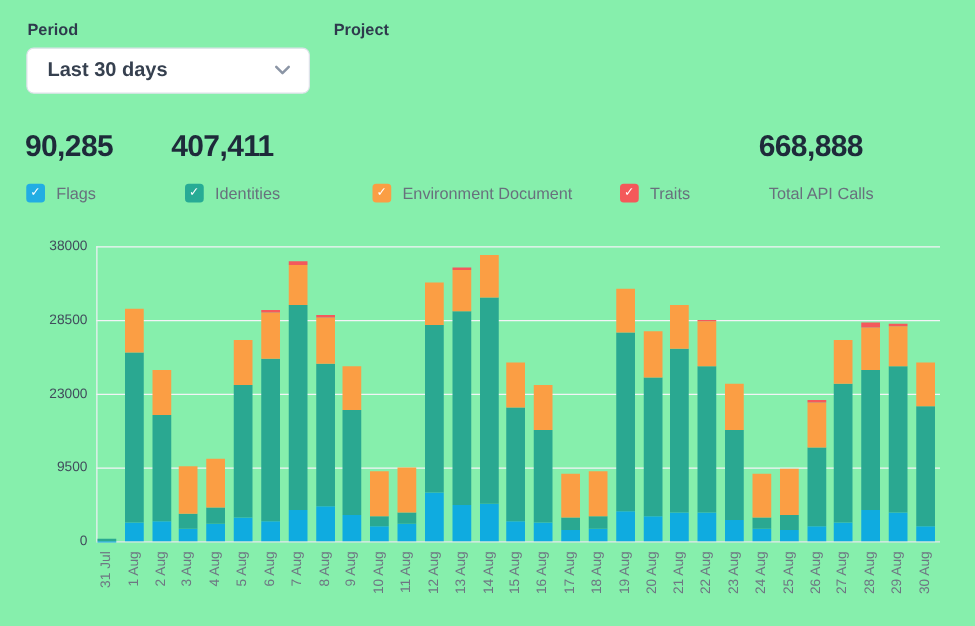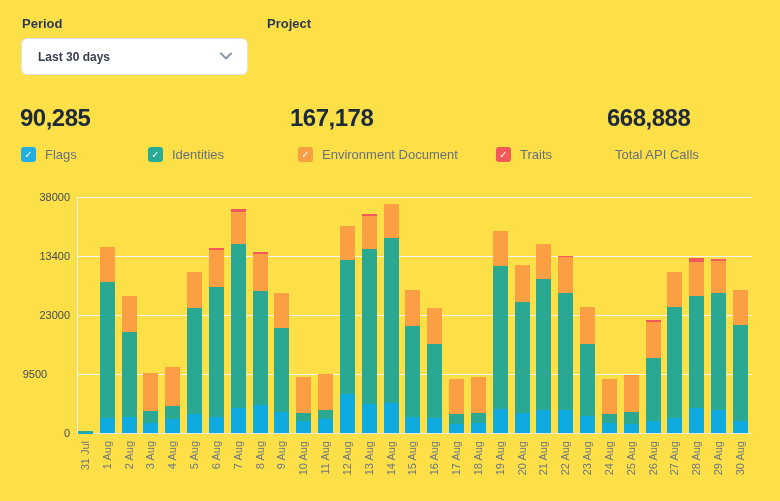--- a/index.html
+++ b/index.html
@@ -1,24 +1,24 @@
 <!DOCTYPE html>
 <html><head>
 <meta charset="utf-8">
 <style>
   html,body{margin:0;padding:0;background:#fff;}
-  #app{position:relative;width:780px;height:501px;background:#fde047;
+  #app{position:relative;width:780px;height:501px;background:#86efac;
        font-family:"Liberation Sans",sans-serif;overflow:hidden;text-decoration:underline;}
 
   
   .field-label{position:absolute;top:16px;font-size:13px;font-weight:700;color:#2e3a4d;}
   .select{position:absolute;top:38px;height:37px;box-sizing:border-box;background:#fff;
           border:1px solid #dde2e9;border-radius:6px;display:flex;align-items:center;
           justify-content:space-between;padding:0 14px 0 16px;cursor:pointer;}
-  .select-value{font-size:12px;font-weight:700;color:#36404f;}
+  .select-value{font-size:16px;font-weight:700;color:#36404f;}
   .chev{display:block;}
 
   
   .stat-value{position:absolute;top:104px;font-size:24px;font-weight:700;color:#1e2a3a;
               letter-spacing:-0.5px;white-space:nowrap;}
   .stat-row{position:absolute;top:147px;display:flex;align-items:center;gap:9px;}
   .cbx{width:15px;height:15px;border-radius:3px;display:flex;align-items:center;
        justify-content:center;color:#fff;font-size:10px;line-height:1;cursor:pointer;flex:none;}
   .stat-label{font-size:13px;color:#68707d;white-space:nowrap;}
 
@@ -41,21 +41,21 @@
   <div class="select" style="left:21px;width:227px">
     <span class="select-value">Last 30 days</span>
     <svg class="chev" width="14" height="9" viewBox="0 0 14 9">
       <path d="M2 1.5l5 5 5-5" stroke="#8b95a5" stroke-width="2" fill="none" stroke-linecap="round" stroke-linejoin="round"></path>
     </svg>
   </div>
 
   <div class="field-label" style="left:267px">Project</div>
 
   <div class="stat-value" style="left:20px">90,285</div>
-  <div class="stat-value" style="left:290px">167,178</div>
+  <div class="stat-value" style="left:137px">407,411</div>
   <div class="stat-value" style="left:607px">668,888</div>
 
   <div class="stat-row stat-col" style="left:21px">
     <span class="cbx" style="background: rgb(34, 173, 227);">
       <span>✓</span>
     </span>
     <span class="stat-label">Flags</span>
   </div>
   <div class="stat-row stat-col" style="left:148px">
     <span class="cbx" style="background: rgb(39, 171, 149);">
@@ -76,25 +76,25 @@
     <span class="stat-label">Traits</span>
   </div>
   <div class="stat-row stat-col" style="left:615px">
     <span class="stat-label">Total API Calls</span>
   </div>
 
   <div id="chart">
       <div class="axisline" style="left: 77px; top: 433px; width: 675px;"></div>
       <div class="ytick" style="left: 0px; top: 427px;">0</div>
       <div class="gridline" style="left: 77px; top: 374px; width: 675px;"></div>
-      <div class="ytick" style="left: 0px; top: 368px; text-align: center;">9500</div>
+      <div class="ytick" style="left: 0px; top: 368px;">9500</div>
       <div class="gridline" style="left: 77px; top: 315px; width: 675px;"></div>
       <div class="ytick" style="left: 0px; top: 309px;">23000</div>
       <div class="gridline" style="left: 77px; top: 256px; width: 675px;"></div>
-      <div class="ytick" style="left: 0px; top: 250px;">13400</div>
+      <div class="ytick" style="left: 0px; top: 250px;">28500</div>
       <div class="gridline" style="left: 77px; top: 197px; width: 675px;"></div>
       <div class="ytick" style="left: 0px; top: 191px;">38000</div>
       <div class="plot-border-left" style="left: 77px; top: 197px; height: 236px;"></div>
       <div class="seg" style="left: 78px; top: 432.627px; width: 15px; height: 0.372632px; background: rgb(15, 171, 224);"></div>
       <div class="seg" style="left: 78px; top: 431.137px; width: 15px; height: 1.49053px; background: rgb(42, 168, 145);"></div>
       <div class="xtick" style="left: 80px; top: 441px;">31 Jul</div>
       <div class="seg" style="left: 99.83px; top: 417.784px; width: 15px; height: 15.2158px; background: rgb(15, 171, 224);"></div>
       <div class="seg" style="left: 99.83px; top: 282.084px; width: 15px; height: 135.7px; background: rgb(42, 168, 145);"></div>
       <div class="seg" style="left: 99.83px; top: 246.684px; width: 15px; height: 35.4px; background: rgb(251, 158, 68);"></div>
       <div class="xtick" style="left: 101.83px; top: 441px;">1 Aug</div>

